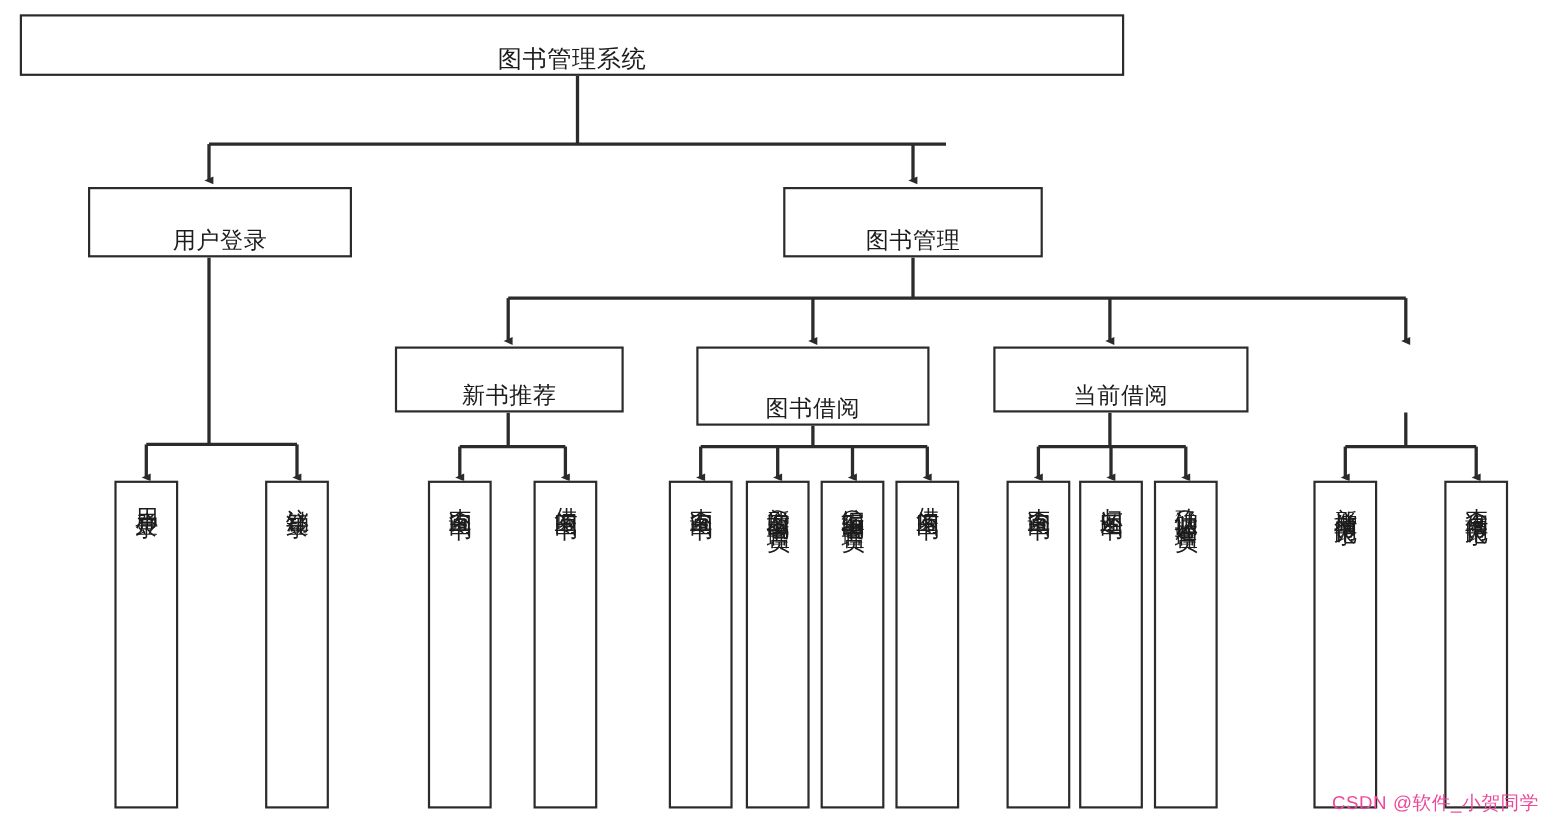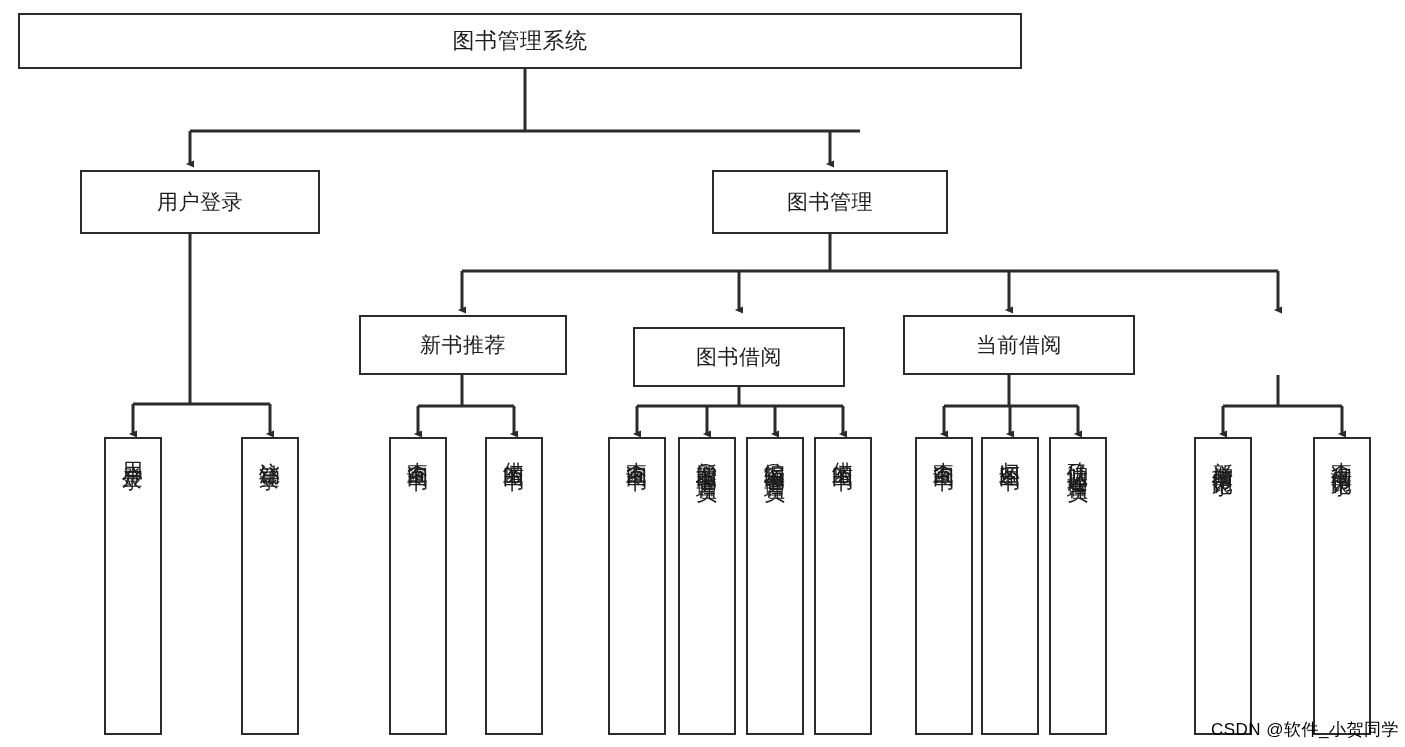--- a/index.html
+++ b/index.html
@@ -25,21 +25,21 @@
     width: 1405px;
     height: 747px;
     pointer-events: none;
   }
   .node {
     position: absolute;
     box-sizing: border-box;
     background: #ffffff;
     border: 2px solid #2b2b2b;
     display: flex;
-    align-items: center;
+    align-items: flex-end;
     justify-content: center;
     color: #1c1c1c;
   }
   .node .node-label {
     display: block;
     text-align: center;
     line-height: 1.18;
     white-space: nowrap;
   }
   
@@ -62,21 +62,21 @@
     font-size: 21px;
     line-height: 1.0;
     letter-spacing: 3px;
     white-space: nowrap;
   }
   #watermark {
     position: absolute;
     right: 6px;
     bottom: 6px;
     font-size: 17px;
-    color: #000000;
+    color: #ec4899;
     letter-spacing: 0.5px;
     white-space: nowrap;
     user-select: none;
   }
 </style>
 </head>
 <body>
 
 <div id="diagram-root">
 
@@ -137,21 +137,21 @@
   <div class="node horiz" style="left:80px; top:170px; width:240px; height:64px;">
     <span class="node-label">用户登录</span>
   </div>
   <div class="node horiz" style="left:359px; top:315px; width:208px; height:60px;">
     <span class="node-label">新书推荐</span>
   </div>
 
   <div class="node horiz" style="left:712px; top:170px; width:236px; height:64px;">
     <span class="node-label">图书管理</span>
   </div>
-  <div class="node horiz" style="left:633px; top:327px; width:212px; height:60px;">
+  <div class="node horiz" style="left:633px; top:315px; width:212px; height:72px;">
     <span class="node-label">图书借阅</span>
   </div>
   <div class="node horiz" style="left:903px; top:315px; width:232px; height:60px;">
     <span class="node-label">当前借阅</span>
   </div>
 
   <div class="node vert" style="left:104px; top:437px; width:58px; height:298px;">
     <span class="node-label">用户登录</span>
   </div>
   <div class="node vert" style="left:241px; top:437px; width:58px; height:298px;">

